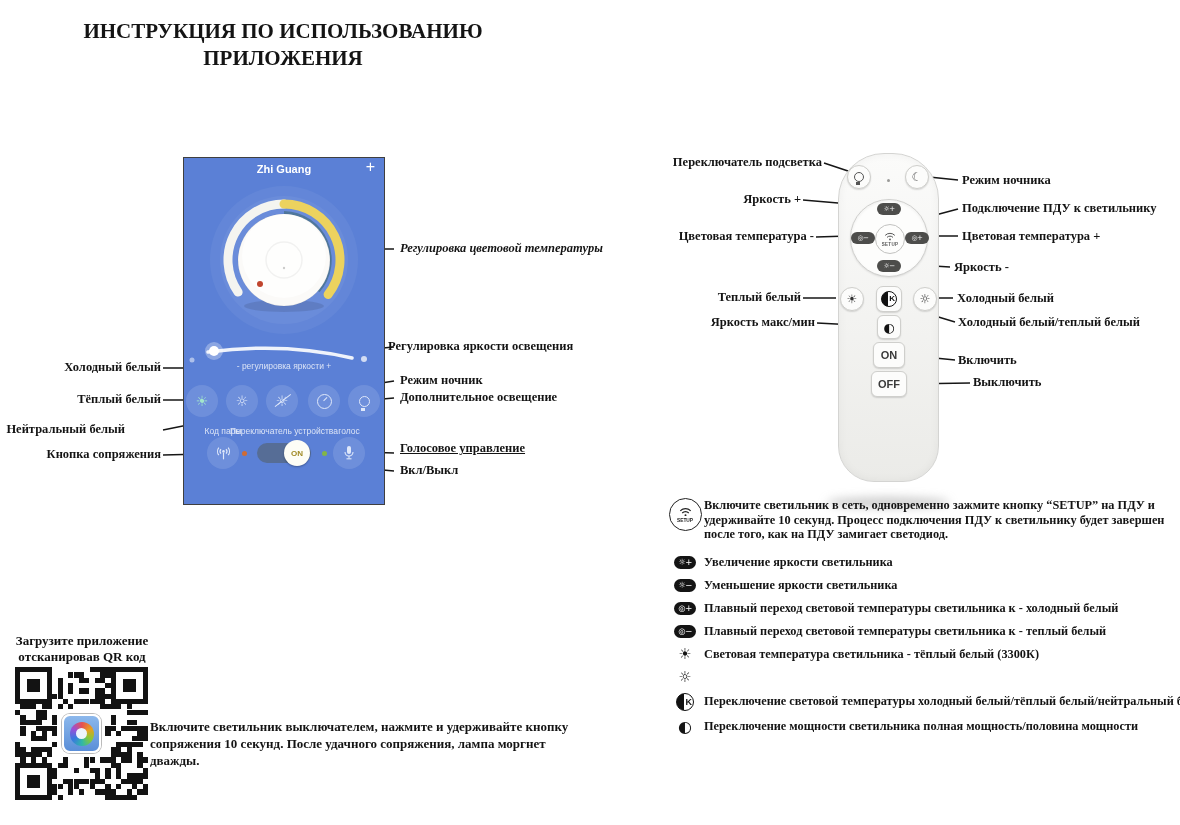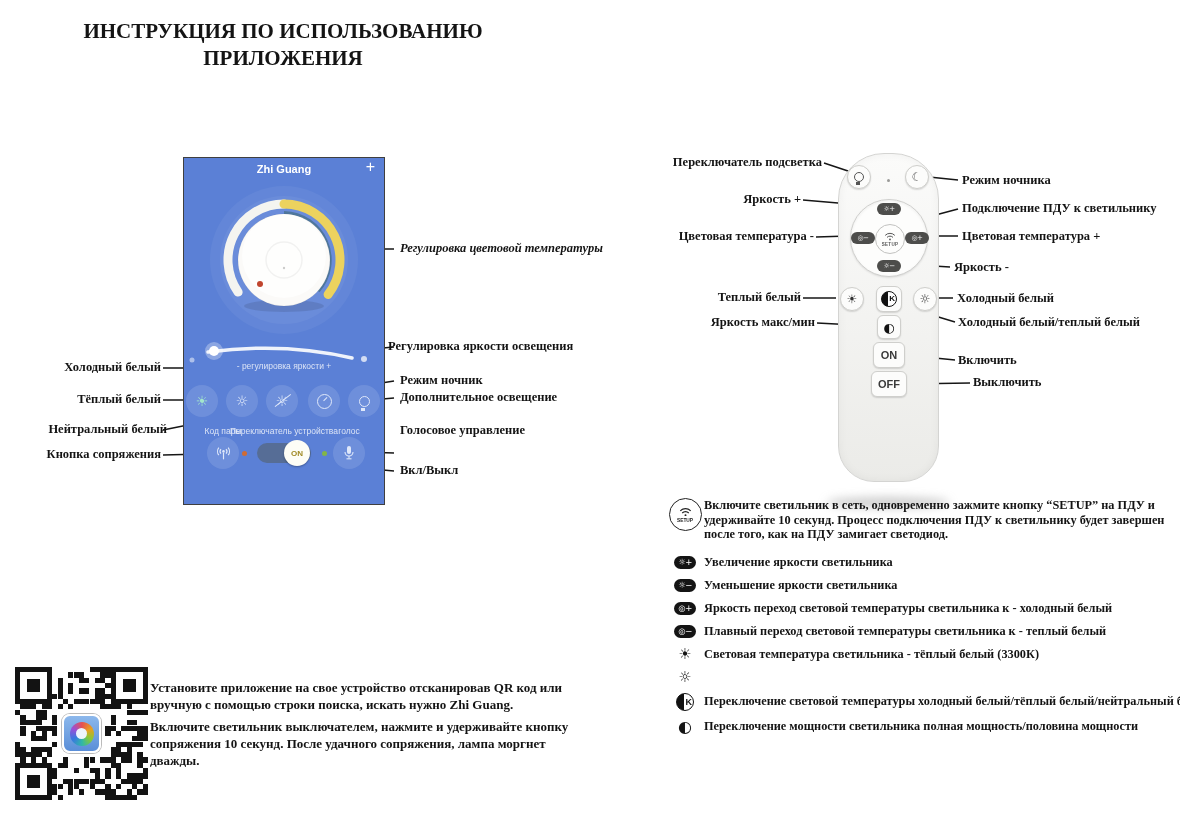--- a/index.html
+++ b/index.html
@@ -98,27 +98,27 @@
   .finder-tl{left:0;top:0;}.finder-tr{right:0;top:0;}.finder-bl{left:0;bottom:0;}
   .qr-appicon{position:absolute;left:47px;top:47px;width:39px;height:39px;border-radius:8px;background:linear-gradient(180deg,#8cb8ec,#5a8ed8);border:2px solid #fff;box-shadow:0 0 0 1px #bbb;display:flex;align-items:center;justify-content:center;box-sizing:border-box;}
   .qr-ring{width:24px;height:24px;border-radius:50%;background:conic-gradient(#e85050,#e8a020,#88c838,#30b8a8,#3878e0,#9850d8,#e85050);position:relative;}
   .qr-ring::after{content:"";position:absolute;left:6.5px;top:6.5px;width:11px;height:11px;border-radius:50%;background:#eef4fc;}
   .fp{position:absolute;left:150px;width:448px;font-weight:bold;font-size:13px;line-height:17px;color:#141414;}
   .fp1{top:666px;}.fp2{top:705px;}
 
   
   .co-app-cold{right:1019px;top:360px;}
   .co-app-warm{right:1019px;top:392px;}
-  .co-app-neutral{right:1013px;top:422px;}
+  .co-app-neutral{right:1055px;top:422px;}
   .co-app-pair{right:1019px;top:447px;}
   .co-app-temp{left:400px;top:241px;font-style:italic;}
   .co-app-bright{left:388px;top:339px;}
   .co-app-night{left:400px;top:373px;}
   .co-app-extra{left:400px;top:390px;}
-  .co-app-voice{left:400px;top:423px;}
+  .co-app-voice{left:400px;top:441px;text-decoration:underline;}
   .co-app-onoff{left:400px;top:463px;}
   .co-r-backlight{right:358px;top:155px;}
   .co-r-brplus{right:379px;top:192px;}
   .co-r-tempminus{right:366px;top:229px;}
   .co-r-warm{right:379px;top:290px;}
   .co-r-maxmin{right:365px;top:315px;}
   .co-r-night{left:962px;top:173px;}
   .co-r-pairing{left:962px;top:201px;}
   .co-r-tempplus{left:962px;top:229px;}
   .co-r-brminus{left:954px;top:260px;}
@@ -336,21 +336,21 @@
     <div class="lg-row">
       <span class="lg-icon">
           <span class="pill-ic">☼−</span>
         </span>
       <span class="lg-text">Уменьшение яркости светильника</span>
     </div>
     <div class="lg-row">
       <span class="lg-icon">
           <span class="pill-ic">◎+</span>
         </span>
-      <span class="lg-text">Яркость переход световой температуры светильника к - холодный белый</span>
+      <span class="lg-text">Плавный переход световой температуры светильника к - холодный белый</span>
     </div>
     <div class="lg-row">
       <span class="lg-icon">
           <span class="pill-ic">◎−</span>
         </span>
       <span class="lg-text">Плавный переход световой температуры светильника к - теплый белый</span>
     </div>
     <div class="lg-row">
       <span class="lg-icon">
           <span class="sun-b">☀</span>
@@ -371,20 +371,24 @@
       <span class="lg-text">Переключение световой температуры холодный белый/тёплый белый/нейтральный белый</span>
     </div>
     <div class="lg-row">
       <span class="lg-icon">
           <span class="half-b">◐</span>
         </span>
       <span class="lg-text">Переключение мощности светильника полная мощность/половина мощности</span>
     </div>
   </div>
 
+  <div class="qr-caption">
+    <div>Загрузите приложение</div>
+    <div>отсканировав QR код</div>
+  </div>
   <div class="qr">
     <div class="finder finder-tl"></div>
     <div class="finder finder-tr"></div>
     <div class="finder finder-bl"></div>
     <div class="qr-appicon">
         <span class="qr-ring"></span>
       </div>
   <i style="left:74.5px;top:0.0px;width:5.3px;height:5.3px"></i>
       <i style="left:79.8px;top:0.0px;width:5.3px;height:5.3px"></i>
       <i style="left:85.1px;top:0.0px;width:5.3px;height:5.3px"></i>
@@ -571,16 +575,15 @@
       <i style="left:122.4px;top:122.4px;width:5.3px;height:5.3px"></i>
       <i style="left:127.7px;top:122.4px;width:5.3px;height:5.3px"></i>
       <i style="left:42.6px;top:127.7px;width:5.3px;height:5.3px"></i>
       <i style="left:90.4px;top:127.7px;width:5.3px;height:5.3px"></i>
       <i style="left:95.8px;top:127.7px;width:5.3px;height:5.3px"></i>
       <i style="left:101.1px;top:127.7px;width:5.3px;height:5.3px"></i>
       <i style="left:106.4px;top:127.7px;width:5.3px;height:5.3px"></i>
       <i style="left:111.7px;top:127.7px;width:5.3px;height:5.3px"></i>
       <i style="left:117.0px;top:127.7px;width:5.3px;height:5.3px"></i>
     </div>
-  <p class="fp fp1">Установите приложение на свое устройство отсканировав QR код или вручную с помощью строки поиска, искать нужно Zhi Guang.</p>
   <p class="fp fp2">Включите светильник выключателем, нажмите и удерживайте кнопку сопряжения 10 секунд. После удачного сопряжения, лампа моргнет дважды.</p>
 
 </div>
 
 </body></html>

